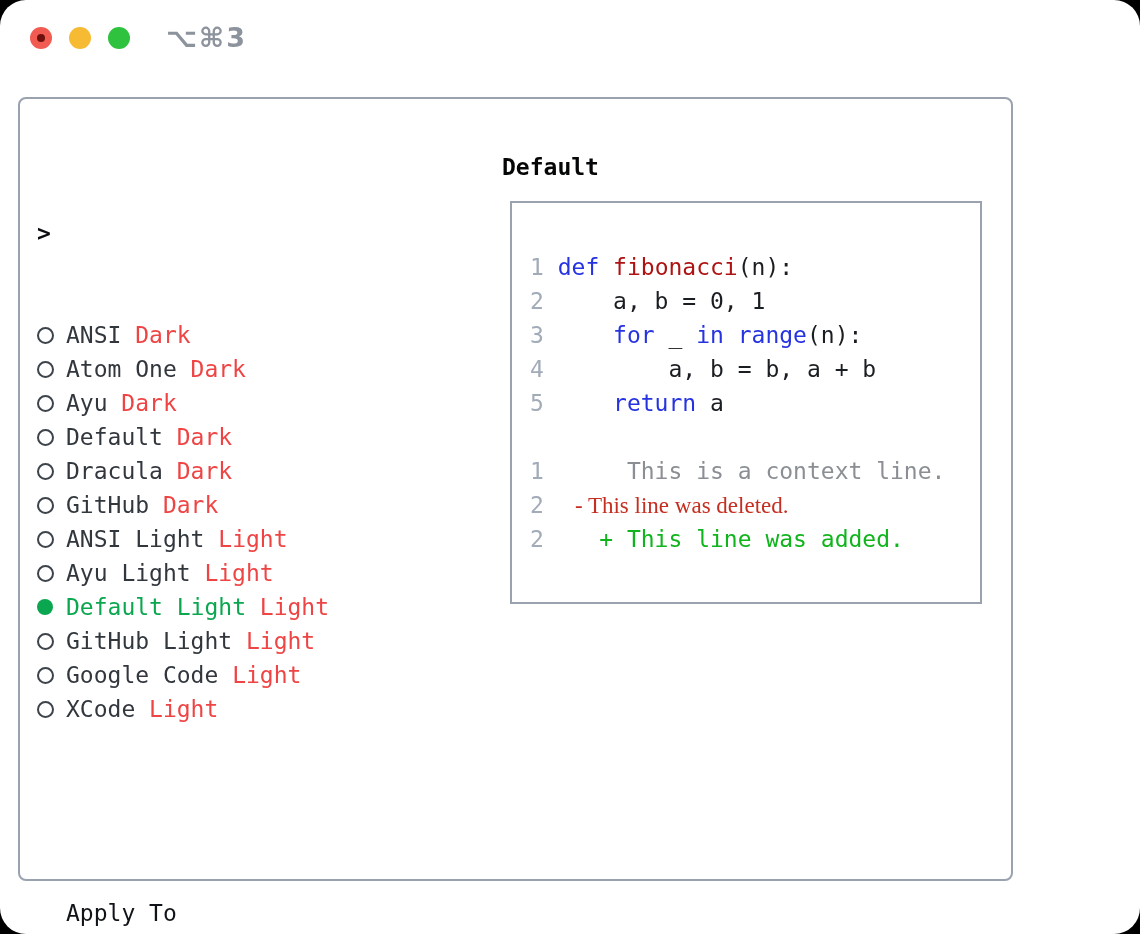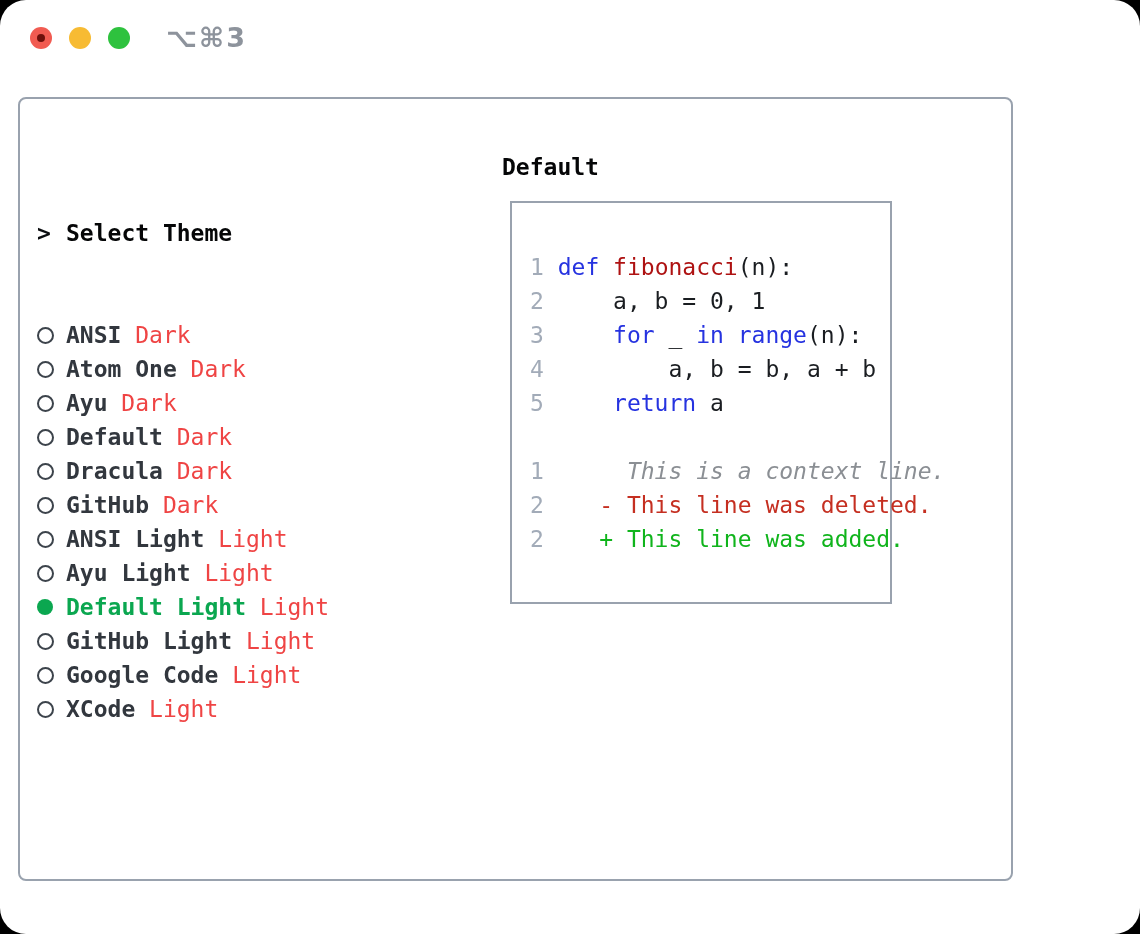--- a/index.html
+++ b/index.html
@@ -93,36 +93,36 @@
   .radio.sel {
     width: 16px; height: 16px;
     border: none;
     background: var(--green, #0ba750);
   }
   .heading-text {
     font-weight: bold;
     color: #050607;
   }
   .apply-heading { color: #101317; }
-  .item-label { color: #32373e; font-weight: bold; }
+  .item-label { color: #32373e; }
   .item-label.sel { color: var(--green, #0ba750); text-align: center; }
   .variant { color: #ef4444; margin-left: 13.8px; }
   
   .preview-heading {
     position: absolute;
     left: 482px; top: 51px; 
     height: 34px; line-height: 34px;
     font-size: 23px;
     font-weight: bold;
     color: #050607;
   }
   .preview-box {
     position: absolute;
     left: 490px; top: 102px; 
-    width: 382px; height: 403px;
+    width: 472px; height: 403px;
     border: 2px solid #99a2ae;
     background: #fff;
     box-sizing: border-box;
   }
   .code-area {
     position: absolute;
     left: 18px; top: 47px;
     font-size: 23px;
     line-height: 34px;
     white-space: pre;
@@ -131,45 +131,48 @@
   .ln {
     display: inline-block;
     width: 1ch;
     text-align: right;
     color: var(--ln-gray, #a2abb8);
     margin-right: 1ch;
   }
   .tok-kw  { color: var(--kw-blue, #2633e0); }
   .tok-fn  { color: var(--fn-red, #ae1212); }
   .tok-pl  { color: #1a1d21; }
-  .tok-ctx { color: var(--ctx-gray, #8b8f94); font-style: italic; }
-  .tok-del { color: var(--diff-red, #c52f21); }
+  .tok-ctx { color: var(--ctx-gray, #8b8f94); }
+  .tok-del { color: var(--diff-red, #c52f21); font-family: Liberation Serif, serif; }
   .tok-add { color: var(--diff-green, #10b41c); text-align: center; }
 </style>
 </head>
 <body>
 
 <div class="window">
   <div class="titlebar">
     <div class="traffic">
       <div class="light red"></div>
       <div class="light yellow"></div>
       <div class="light green"></div>
     </div>
     <div class="win-title">⌥⌘3</div>
   </div>
 
   <div class="main-box">
     <div class="left-col">
       <div class="row">
         <span class="marker"><span class="cursor-glyph">&gt;</span></span>
-        <span class="heading-text">Select Theme</span>
       </div>
       <div id="theme-list"><div class="row"><span class="marker"><span class="radio"></span></span><span class="item-label">ANSI</span><span class="variant">Dark</span></div><div class="row"><span class="marker"><span class="radio"></span></span><span class="item-label">Atom One</span><span class="variant">Dark</span></div><div class="row"><span class="marker"><span class="radio"></span></span><span class="item-label">Ayu</span><span class="variant">Dark</span></div><div class="row"><span class="marker"><span class="radio"></span></span><span class="item-label">Default</span><span class="variant">Dark</span></div><div class="row"><span class="marker"><span class="radio"></span></span><span class="item-label">Dracula</span><span class="variant">Dark</span></div><div class="row"><span class="marker"><span class="radio"></span></span><span class="item-label">GitHub</span><span class="variant">Dark</span></div><div class="row"><span class="marker"><span class="radio"></span></span><span class="item-label">ANSI Light</span><span class="variant">Light</span></div><div class="row"><span class="marker"><span class="radio"></span></span><span class="item-label">Ayu Light</span><span class="variant">Light</span></div><div class="row"><span class="marker"><span class="radio sel"></span></span><span class="item-label sel">Default Light</span><span class="variant">Light</span></div><div class="row"><span class="marker"><span class="radio"></span></span><span class="item-label">GitHub Light</span><span class="variant">Light</span></div><div class="row"><span class="marker"><span class="radio"></span></span><span class="item-label">Google Code</span><span class="variant">Light</span></div><div class="row"><span class="marker"><span class="radio"></span></span><span class="item-label">XCode</span><span class="variant">Light</span></div></div>
       <div class="spacer"></div>
+      <div class="row">
+        <span class="marker"></span>
+        <span class="apply-heading">Apply To</span>
+      </div>
       
       
       
     </div>
 
     <div class="preview-heading">Default</div>
     <div class="preview-box">
       <div class="code-area" id="preview-code"><div class="code-row"><span class="ln">1</span><span class="tok-kw">def</span><span class="tok-pl"> </span><span class="tok-fn">fibonacci</span><span class="tok-pl">(n):</span></div><div class="code-row"><span class="ln">2</span><span class="tok-pl">    a, b = 0, 1</span></div><div class="code-row"><span class="ln">3</span><span class="tok-pl">    </span><span class="tok-kw">for</span><span class="tok-pl"> _ </span><span class="tok-kw">in</span><span class="tok-pl"> </span><span class="tok-kw">range</span><span class="tok-pl">(n):</span></div><div class="code-row"><span class="ln">4</span><span class="tok-pl">        a, b = b, a + b</span></div><div class="code-row"><span class="ln">5</span><span class="tok-pl">    </span><span class="tok-kw">return</span><span class="tok-pl"> a</span></div><div class="code-row"><span class="ln"></span></div><div class="code-row"><span class="ln">1</span><span class="tok-ctx">     This is a context line.</span></div><div class="code-row"><span class="ln">2</span><span class="tok-del">   - This line was deleted.</span></div><div class="code-row"><span class="ln">2</span><span class="tok-add">   + This line was added.</span></div></div>
     </div>
   </div>

